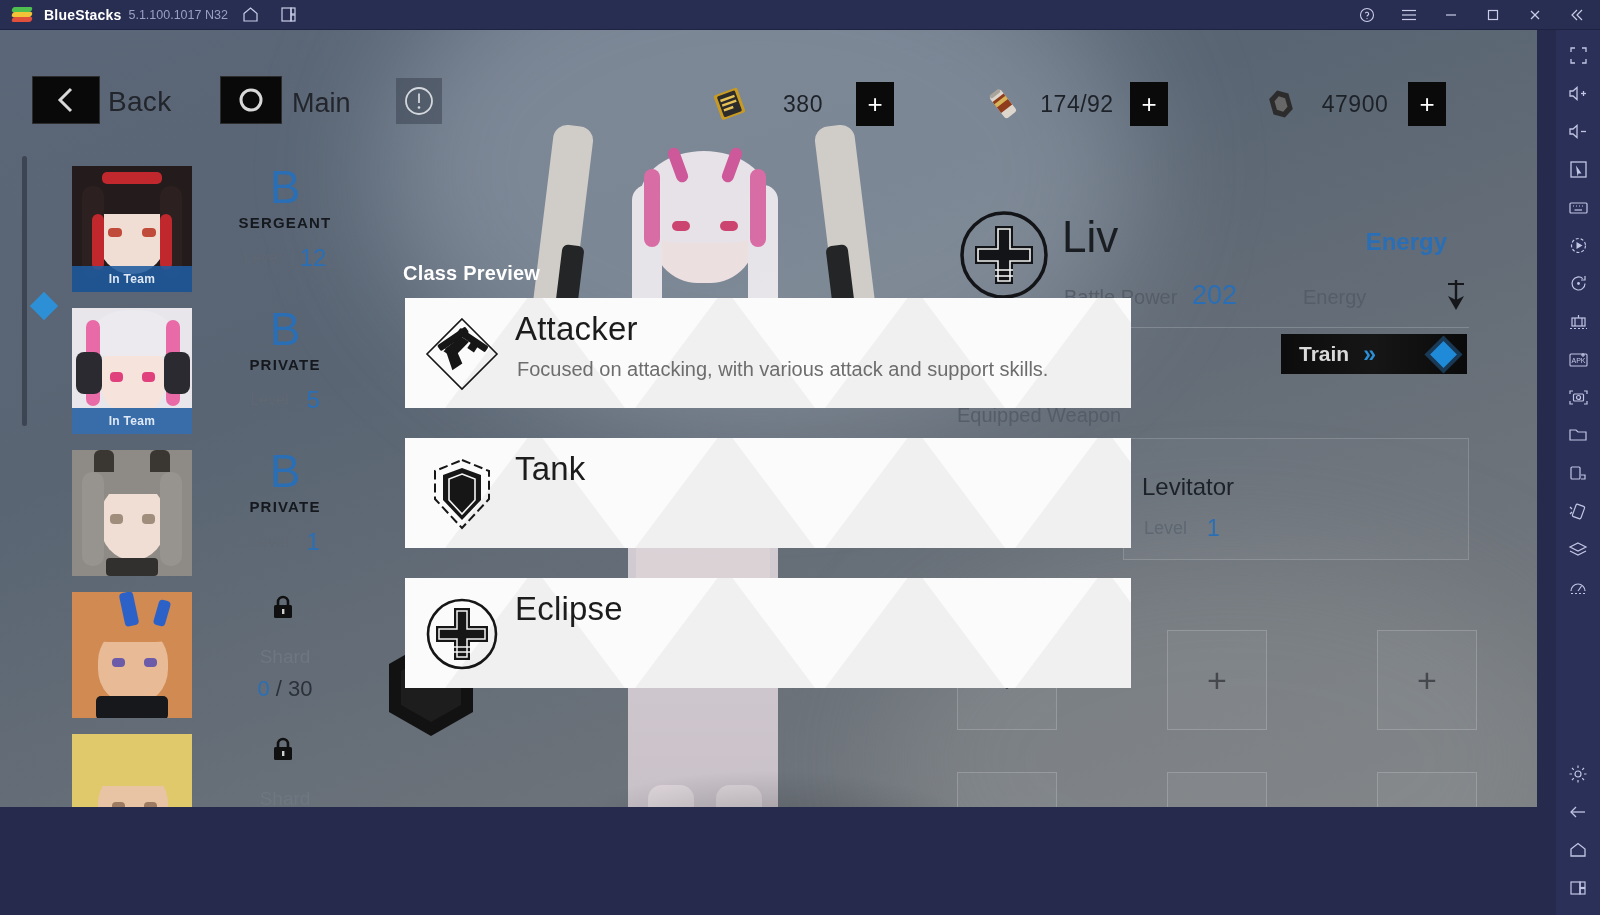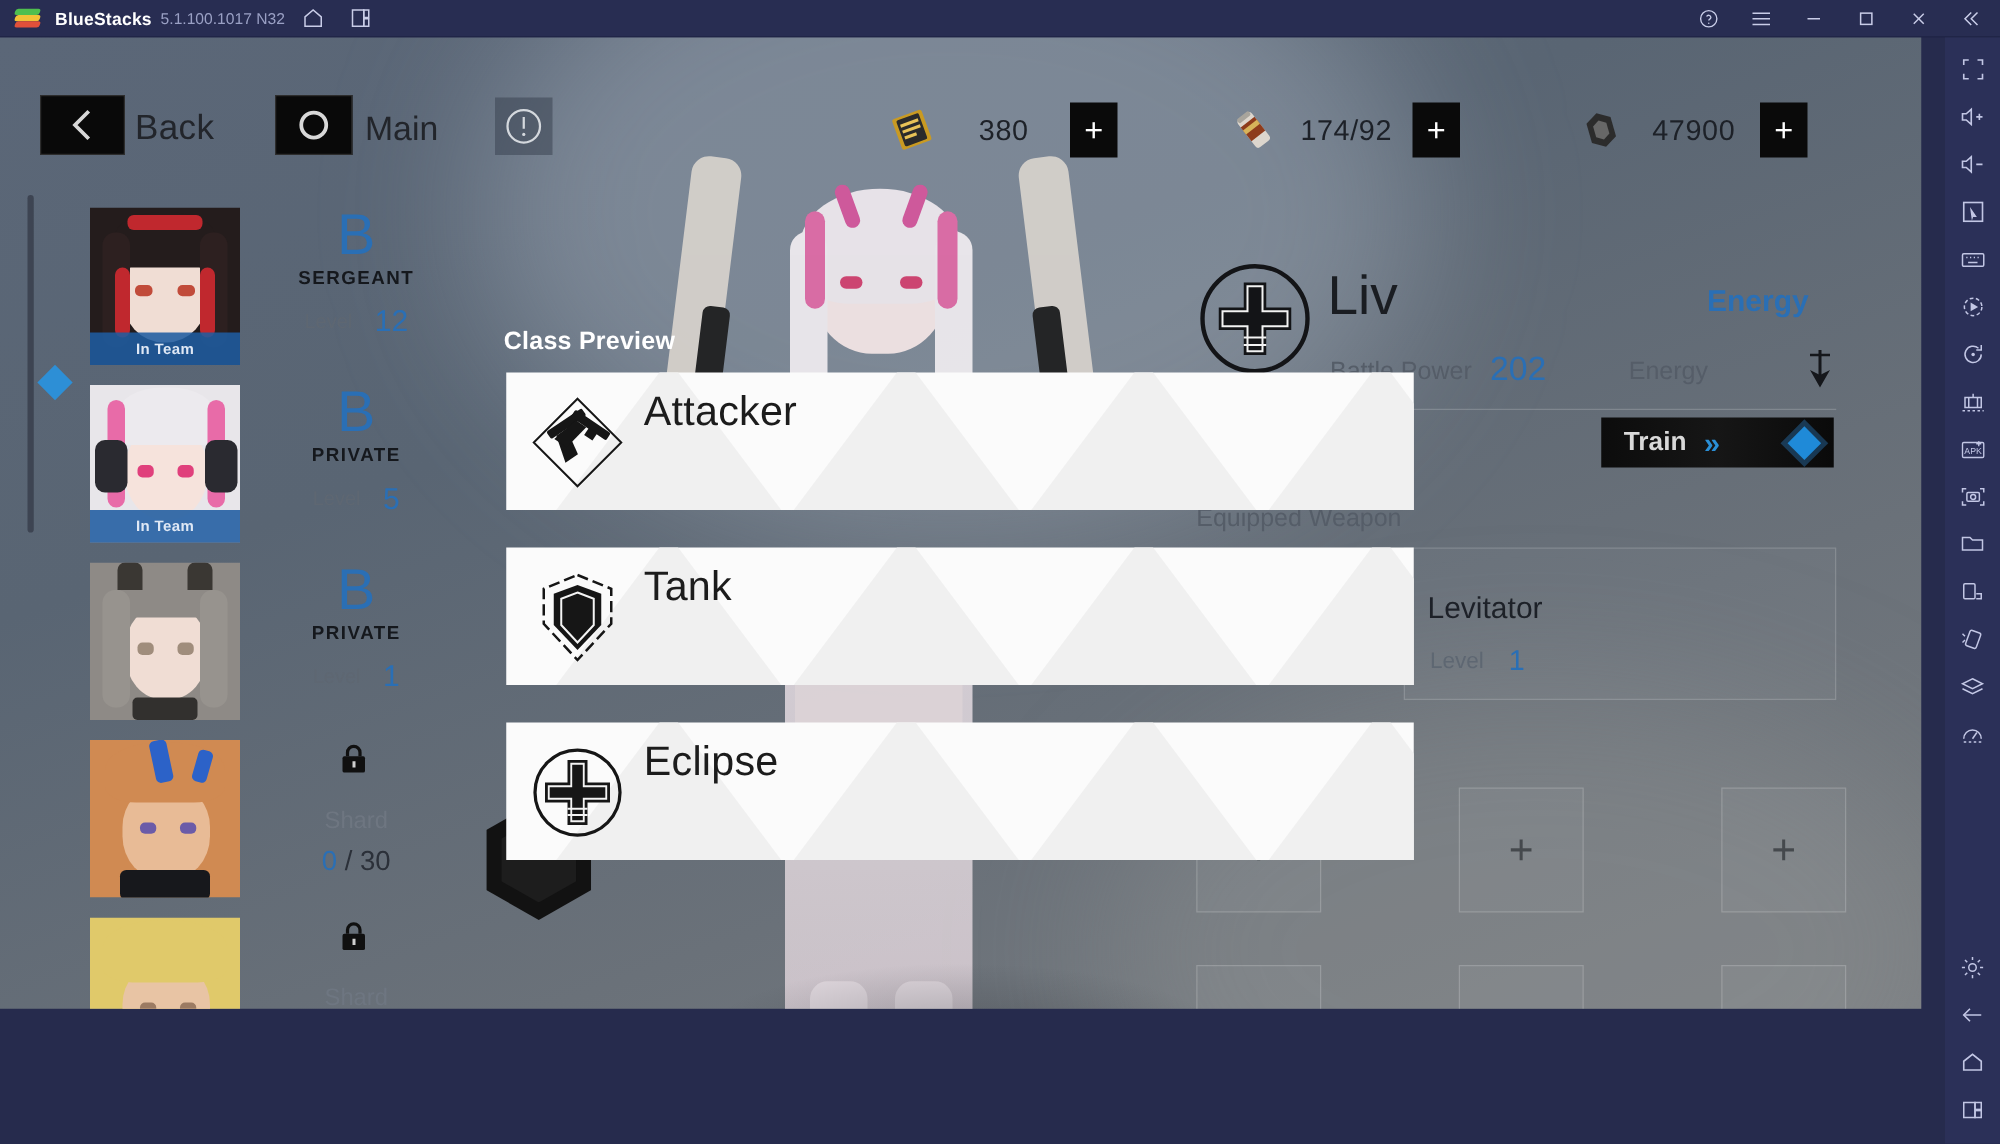--- a/index.html
+++ b/index.html
@@ -533,20 +533,21 @@
             </g>
             <g transform="rotate(34 39 39)">
               <rect x="23" y="18" width="34" height="7" rx="1.5"></rect>
               <path d="M28 25 h10 l-4 22 h-12 z"></path>
               <rect x="40" y="24" width="8" height="7"></rect>
             </g>
           </g>
         </svg>
       </div>
       <div class="cc-title">Attacker</div>
+      <div class="cc-desc">Focused on attacking, with various attack and support skills.</div>
     </div>
 
     <div class="class-card" style="top:408px;">
       <div class="tri-bg">
         <div class="tri" style="left:40px;"></div>
           <div class="tri" style="left:230px;"></div>
         <div class="tri" style="left:420px;"></div>
           <div class="tri" style="left:610px;"></div>
       </div>
       <div class="cc-icon">

